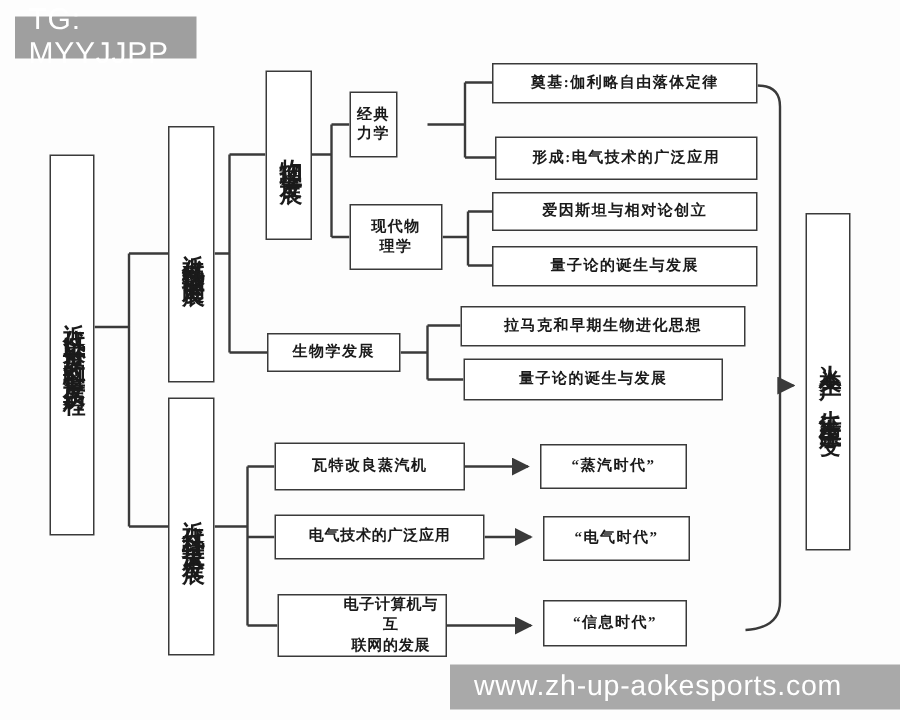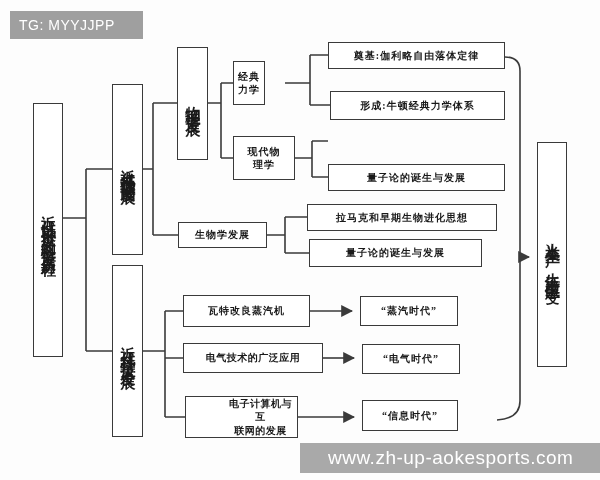--- a/index.html
+++ b/index.html
@@ -13,30 +13,30 @@
     background:#ffffff;display:flex;align-items:center;justify-content:center;
     text-align:center;color:#1a1a1a;font-weight:bold;font-size:10px;
     letter-spacing:1px;line-height:1.35;white-space:pre-line;
   }
   .v{
     writing-mode:vertical-rl;text-orientation:upright;
     font-size:15px;letter-spacing:4px;line-height:1;
   }
   .v2{letter-spacing:2.5px;}
   .badge{
-    position:absolute;left:10px;top:11px;width:133px;height:28px;
+    position:absolute;left:10px;top:11px;width:121px;height:28px;
     background:#9f9f9f;color:#ffffff;display:flex;align-items:center;
     padding-left:9px;box-sizing:border-box;
     font-family:"Liberation Sans","DejaVu Sans",sans-serif;
-    font-size:14px;letter-spacing:0.5px;
+    font-size:20px;letter-spacing:0.5px;
   }
   .watermark{
     position:absolute;left:300px;top:443px;width:300px;height:30px;
     background:#a9a9a9;color:#ffffff;display:flex;align-items:center;
-    padding-left:28px;box-sizing:border-box;
+    padding-left:16px;box-sizing:border-box;
     font-family:"Liberation Sans","DejaVu Sans",sans-serif;
     font-size:19px;letter-spacing:0.5px;
   }
 </style>
 </head>
 <body>
 
 <div id="stage">
 
   <svg id="wires" viewBox="0 0 600 480" xmlns="http://www.w3.org/2000/svg">
@@ -72,22 +72,23 @@
   <div class="node v" style="left:177px;top:47px;width:31px;height:113px;">物理学发展</div>
 
   <div class="node" style="left:233px;top:61px;width:32px;height:44px;">经典
 力学</div>
 
   <div class="node" style="left:233px;top:136px;width:62px;height:44px;">现代物
 理学</div>
 
   <div class="node" style="left:328px;top:42px;width:177px;height:27px;">奠基:伽利略自由落体定律</div>
 
-  <div class="node" style="left:330px;top:91px;width:175px;height:29px;">形成:牛顿经典力学体系</div>
+  <div class="node" style="left:330px;top:91px;width:175px;height:29px;">形成:电气技术的广泛应用</div>
 
+  <div class="node" style="left:328px;top:128px;width:177px;height:26px;">爱因斯坦与相对论创立</div>
 
   <div class="node" style="left:328px;top:164px;width:177px;height:27px;">量子论的诞生与发展</div>
 
   <div class="node" style="left:178px;top:222px;width:89px;height:26px;">生物学发展</div>
 
   <div class="node" style="left:307px;top:204px;width:190px;height:27px;">拉马克和早期生物进化思想</div>
 
   <div class="node" style="left:309px;top:239px;width:173px;height:28px;">量子论的诞生与发展</div>
 
   <div class="node" style="left:183px;top:295px;width:127px;height:32px;">瓦特改良蒸汽机</div>

